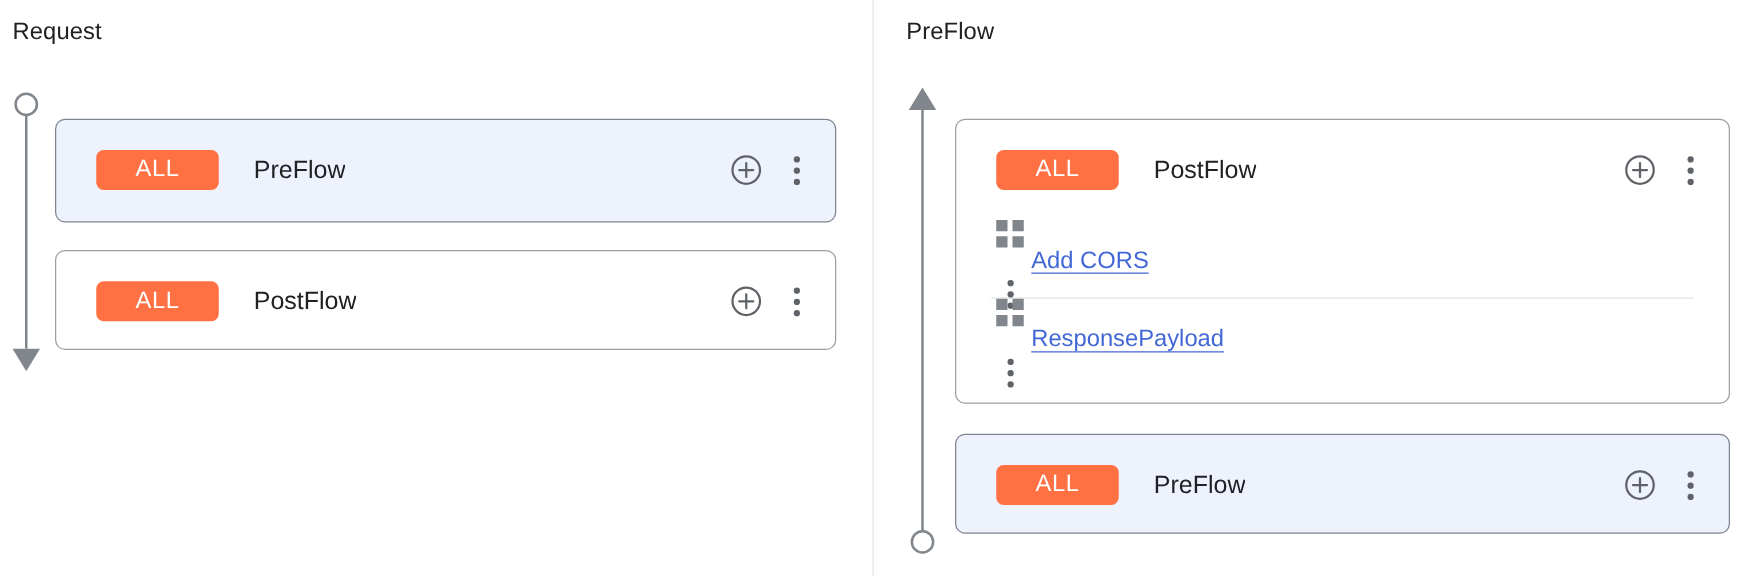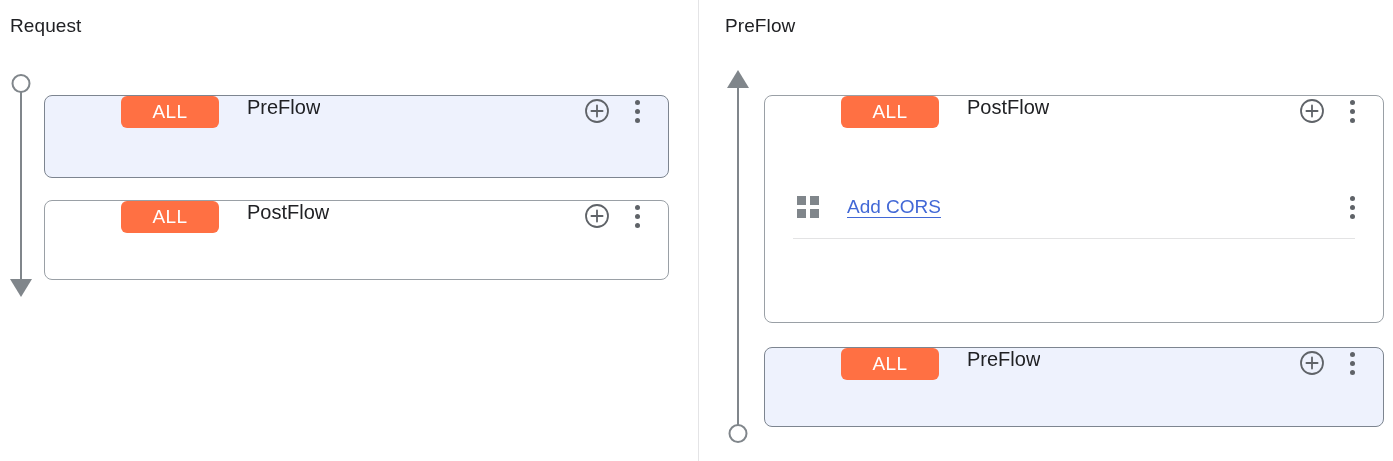--- a/index.html
+++ b/index.html
@@ -102,24 +102,23 @@
     border: 1px solid #9aa0a6;
     border-radius: 8px;
   }
   .card.selected {
     background: #eef2fd;
     border-color: #7d8590;
   }
 
   .flow-header {
     display: flex;
-    align-items: flex-start;
+    align-items: center;
     height: 80px;
     padding: 0 20px 0 32px;
-    margin-left: 44px;
   }
 
   .badge {
     flex: none;
     display: inline-flex;
     align-items: center;
     justify-content: center;
     min-width: 98px;
     height: 32px;
     padding: 0 14px;
@@ -173,23 +172,23 @@
     background: #5f6368;
   }
   .gap-icons { width: 14px; flex: none; }
 
   
   .policy-list { padding: 0 0 14px 0; }
 
   .policy-row {
     position: relative;
     display: flex;
-    align-items: center;
     height: 62px;
     padding: 0 20px 0 32px;
+    flex-direction: column;
   }
 
   .policy-divider {
     height: 1px;
     background: #e3e3e4;
     margin: 0 28px;
   }
 
   .icon-grid {
     flex: none;
@@ -328,20 +327,35 @@
           <span class="spacer"></span>
           <span class="icon-more">
             <i></i>
               <i></i>
               <i></i>
           </span>
         </div>
 
         <div class="policy-divider"></div>
 
+        <div class="policy-row">
+          <span class="icon-grid">
+            <span></span>
+              <span></span>
+              <span></span>
+              <span></span>
+          </span>
+          <a class="policy-link">ResponsePayload</a>
+          <span class="spacer"></span>
+          <span class="icon-more">
+            <i></i>
+              <i></i>
+              <i></i>
+          </span>
+        </div>
 
       </div>
     </div>
 
     <div class="card selected card-res-preflow">
       <div class="flow-header">
         <span class="badge" style="background:#ff7043">ALL</span>
         <span class="flow-name">PreFlow</span>
         <span class="spacer"></span>
         <span class="icon-btn icon-plus">

